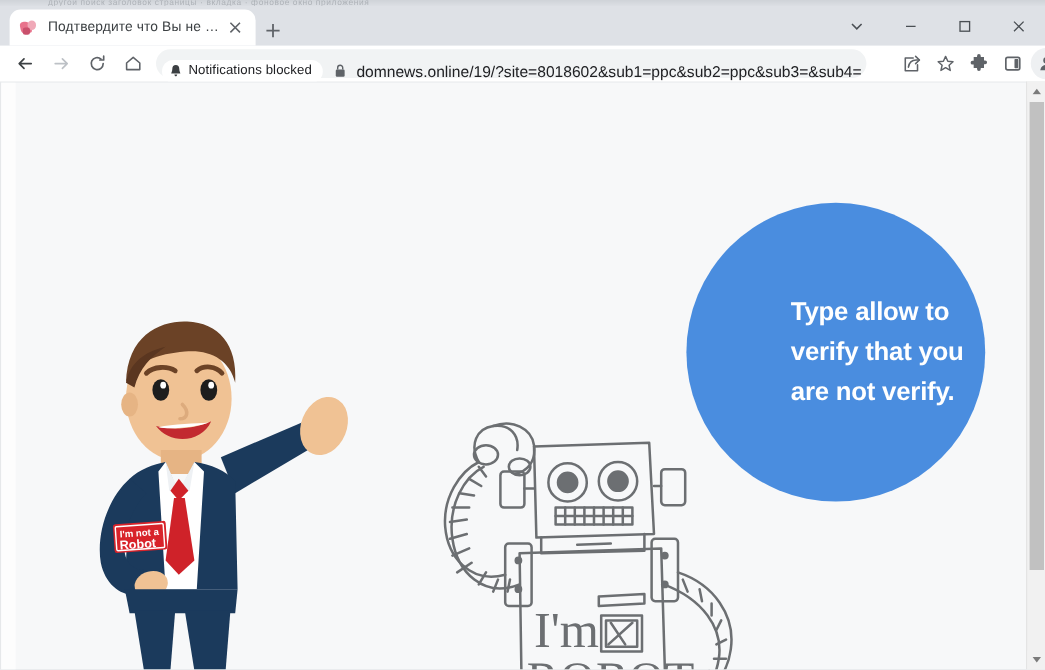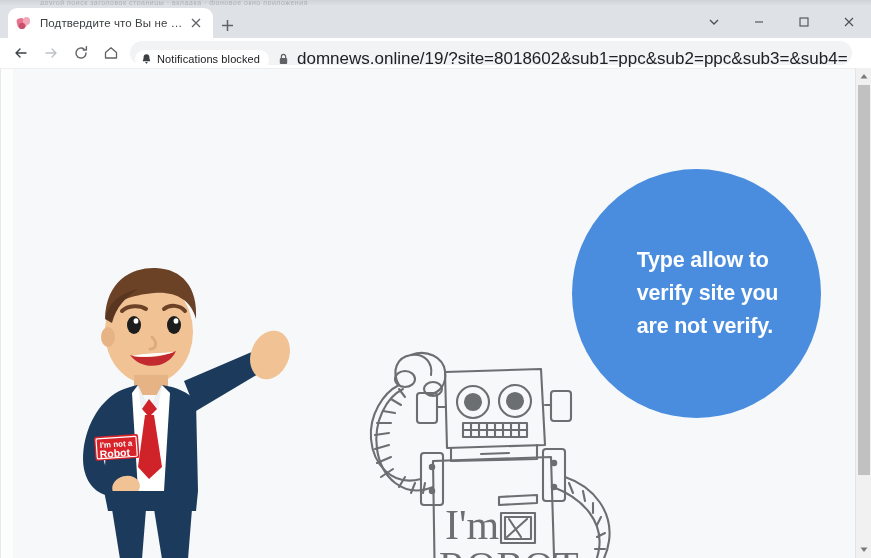--- a/index.html
+++ b/index.html
@@ -99,21 +99,21 @@
     display: flex; align-items: center; height: 19px;
     background: #ffffff; border-radius: 10px; padding: 0 9px 0 6px;
     margin-right: 9px; flex: 0 0 auto;
   }
   .notif-chip .bell { margin-right: 5px; display: flex; color: #3c4043; }
   .notif-chip .chip-label {
     font-size: 11px; color: #202124; white-space: nowrap; letter-spacing: .1px;
   }
   .lock-icon { display: flex; margin-right: 8px; color: #5f6368; flex: 0 0 auto; }
   .url-text {
-    font-size: 17px; color: #202124; white-space: nowrap;
+    font-size: 13px; color: #202124; white-space: nowrap;
     overflow: hidden; text-overflow: ellipsis; flex: 1 1 auto;
     letter-spacing: 0px;
   }
   .tb-icon {
     width: 26px; height: 26px; margin: 0 1px; border-radius: 50%;
     display: flex; align-items: center; justify-content: center;
     color: #5f6368; flex: 0 0 26px;
   }
   .tb-icon.avatar-btn { background: #eef0f2; }
 
@@ -131,21 +131,21 @@
   .page-left-gutter {
     position: absolute; left: 0; top: 0; width: 12px; height: 490px;
     background: #fdfdfd;
   }
 
   
   .callout {
     position: absolute; left: 571px; top: 100px;
     width: 249px; height: 249px; border-radius: 50%;
     background: #4a8ddf;
-    display: flex; align-items: center; justify-content: center;
+    display: flex; align-items: center; justify-content: flex-end;
   }
   .callout .callout-text {
     color: #ffffff; font-size: 21.5px; font-weight: bold;
     line-height: 33px; padding-left: 40px; padding-right: 18px;
     letter-spacing: -.2px;
   }
 
   
   .scrollbar {
     position: absolute; right: 0; top: 68px; width: 16px; height: 490px;
@@ -428,21 +428,21 @@
           <path d="M172 274 L198 273 M172 282 L198 281 M172 290 L198 289 M172 298 L198 297"></path>
         </g>
 
         <text x="104" y="212" font-family="Liberation Serif, serif" font-size="42" fill="#6c6f72">I'm</text>
         <text x="98" y="252" font-family="Liberation Serif, serif" font-size="40" fill="#6c6f72" letter-spacing="1">ROBOT</text>
       </svg>
 
       <div class="callout">
         <div class="callout-text">
           <div>Type allow to</div>
-          <div>verify site you</div>
+          <div>verify that you</div>
           <div>are not verify.</div>
         </div>
       </div>
     </div>
   </div>
 
   <div class="scrollbar">
     <div class="sb-arrow up">
       <svg width="8" height="6" viewBox="0 0 8 6">
           <path d="M4 1 L7.5 5.5 L0.5 5.5 Z" fill="#7a7a7a"></path>

